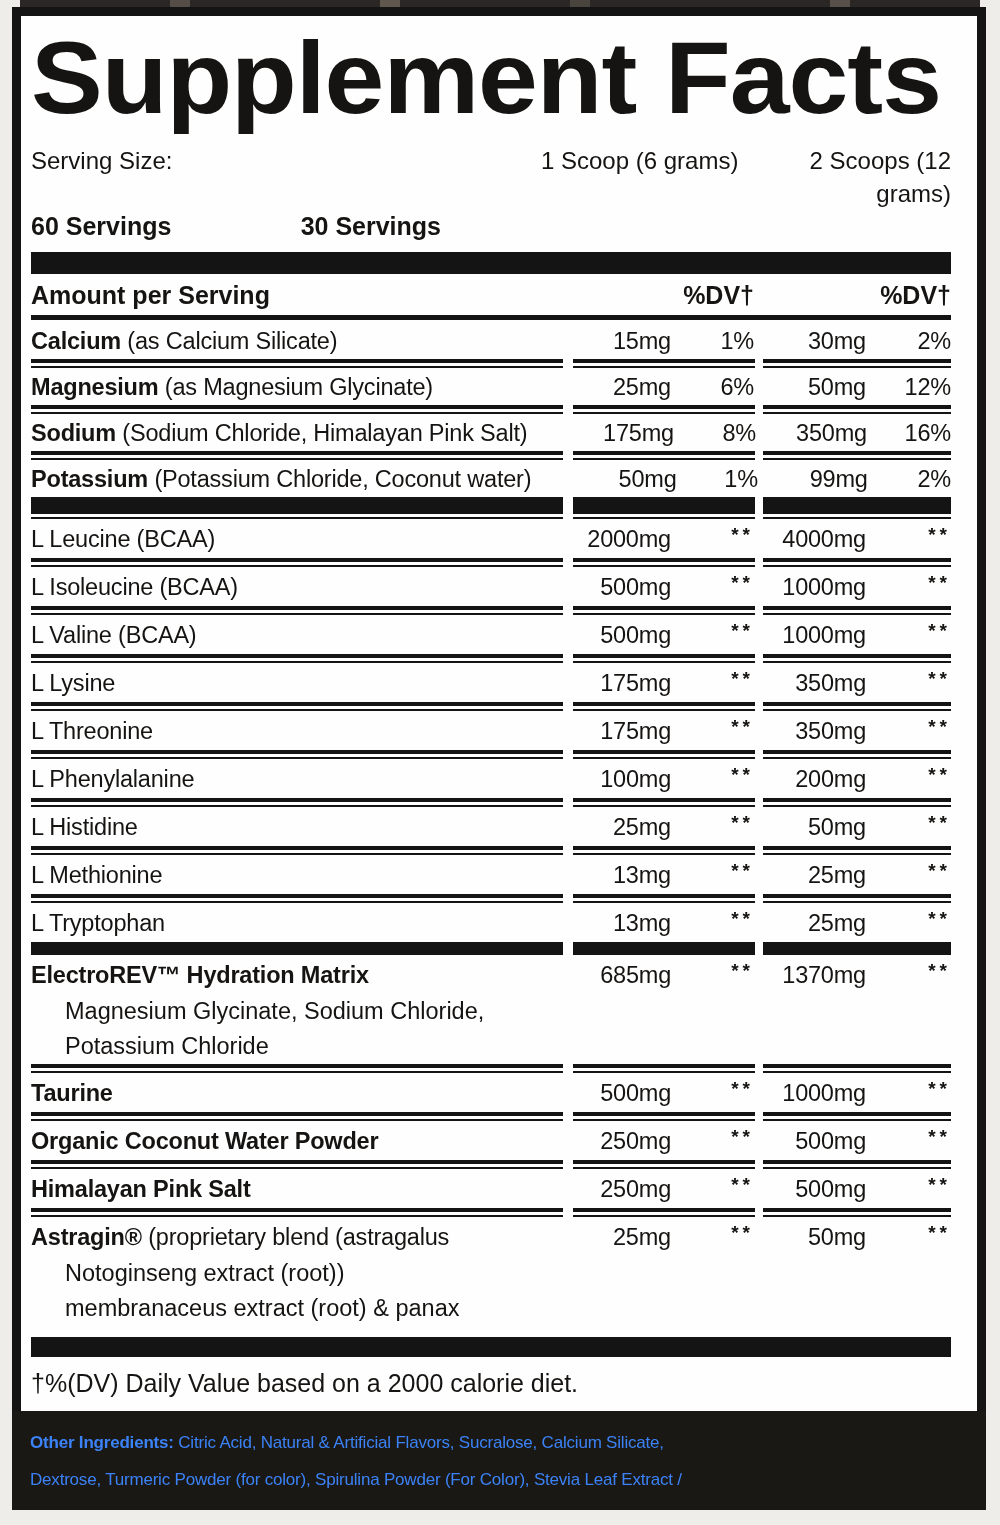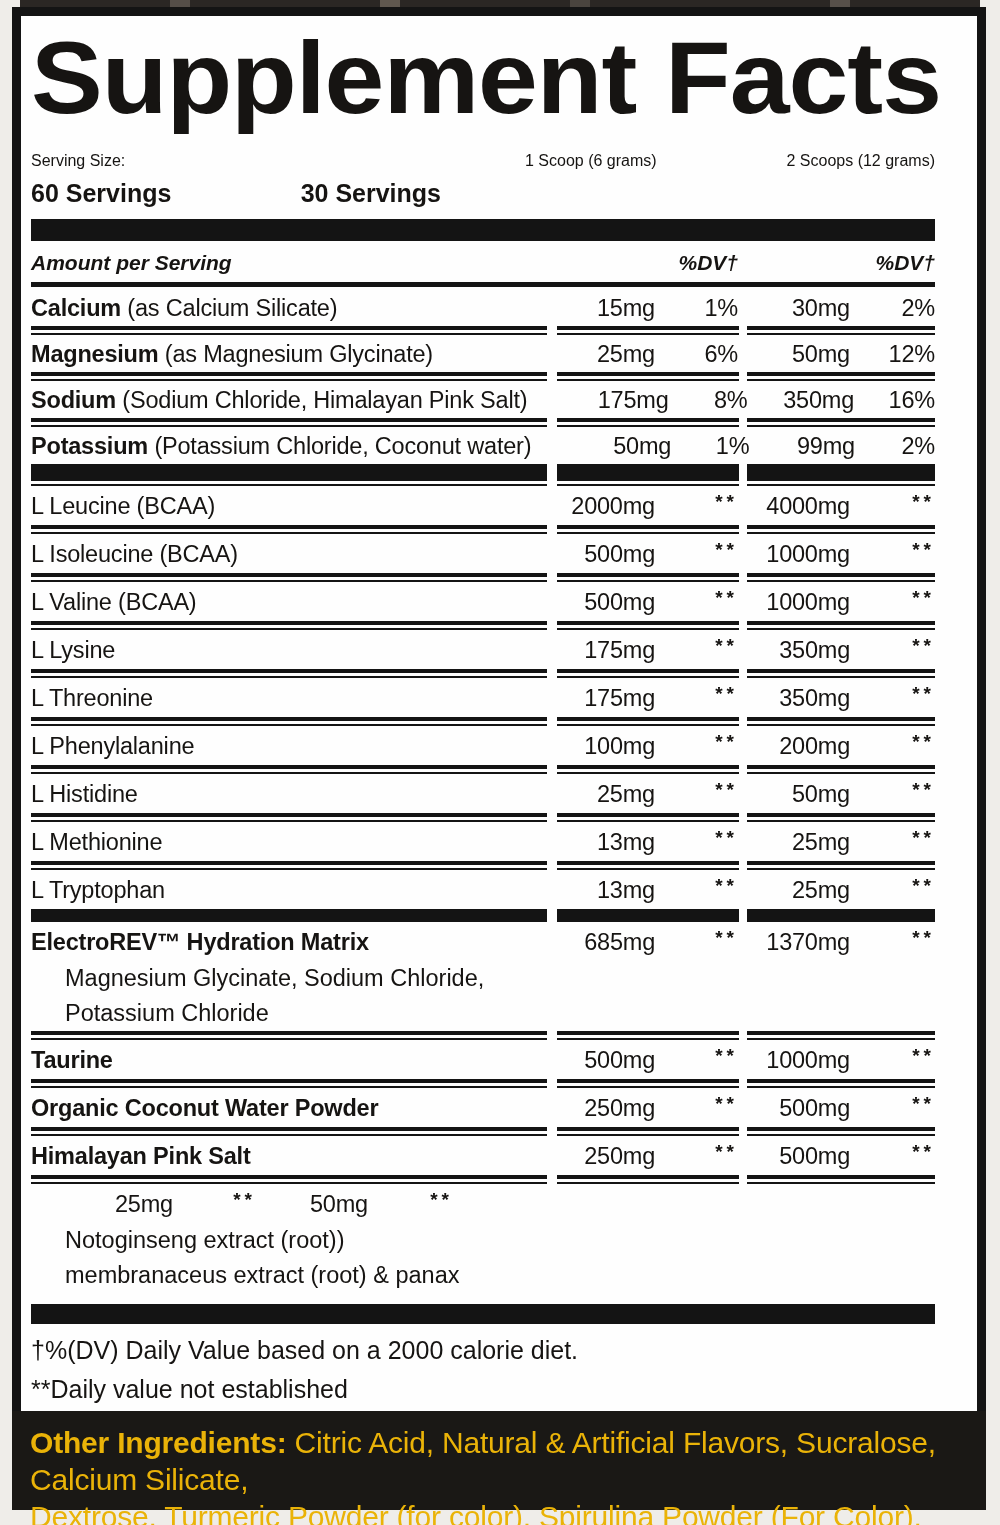--- a/index.html
+++ b/index.html
@@ -11,39 +11,39 @@
   .page{position:relative;width:1000px;height:1525px;overflow:hidden;background:#efede9;}
 
   .top-sliver{
     position:absolute;top:0;left:0;width:100%;height:10px;
     background:linear-gradient(90deg,#efede9 0 2%,#2b2724 2% 17%,#554e48 17% 19%,#2b2724 19% 38%,#60584f 38% 40%,#2b2724 40% 57%,#4a443e 57% 59%,#2b2724 59% 83%,#57504a 83% 85%,#2b2724 85% 98%,#efede9 98% 100%);
   }
 
   .label{
     position:absolute;left:12px;top:7px;width:974px;min-height:1396px;
     box-sizing:border-box;background:#fefefe;border:9px solid #141414;
-    padding:4px 42px 10px 10px;
+    padding:4px 26px 10px 10px;
   }
 
   .title{
     font-size:102px;font-weight:bold;line-height:1.02;letter-spacing:-1px;
     margin:6px 0 14px 0;transform:scaleX(1.055);transform-origin:left center;white-space:nowrap;
   }
 
-  .srv-row{display:flex;font-size:16px;line-height:33px;}
+  .srv-row{display:flex;font-size:24px;line-height:33px;}
   .srv-row .lbl{flex:1;}
   .srv-row .c1{width:208px;}
   .srv-row .c2{width:202px;text-align:right;}
   .srv-row.bold{font-weight:bold;font-size:25px;}
 
   .bar-thick{height:22px;background:#141414;margin:9px 0 5px;}
   .bar-full{height:20px;background:#141414;margin:11px 0 7px;}
   .hairline{height:5px;background:#141414;margin:3px 0 2px;}
 
-  .hdr-row{display:flex;font-weight:bold;font-size:21px;line-height:33px;align-items:flex-start;font-style:italic;}
+  .hdr-row{display:flex;font-weight:bold;font-size:25px;line-height:33px;align-items:flex-start;}
 
   .row{display:flex;align-items:center;font-size:23.5px;line-height:26px;padding:6px 0 5px;letter-spacing:-0.2px;}
   .c-name{flex:1;padding-right:6px;white-space:nowrap;}
   .c-a1{width:142px;text-align:right;white-space:nowrap;}
   .c-d1{width:83px;text-align:right;white-space:nowrap;}
   .c-gap{width:12px;}
   .c-a2{width:100px;text-align:right;white-space:nowrap;}
   .c-d2{width:85px;text-align:right;white-space:nowrap;}
 
   .ast{font-weight:bold;font-size:19px;letter-spacing:4px;position:relative;top:-5px;}
@@ -56,22 +56,22 @@
   .sep .s-g1{width:182px;margin-right:8px;}
   .sep .s-g2{width:188px;}
   .sep.dbl > div{height:3px;border-top:4px solid #141414;border-bottom:2px solid #141414;}
   .sep.thick > div{height:13px;background:#141414;}
 
   .footnote{font-size:25px;line-height:39px;}
   .footnotes{margin-top:2px;}
 
   .other-box{
     position:absolute;left:12px;top:1411px;width:974px;height:99px;
-    box-sizing:border-box;background:#1a1815;color:#eab308;
-    padding:13px 16px 12px 18px;font-size:30px;line-height:37px;letter-spacing:-0.2px;
+    box-sizing:border-box;background:#1a1815;color:#3b82f6;
+    padding:13px 16px 12px 18px;font-size:17px;line-height:37px;letter-spacing:-0.2px;
   }
   .other-box b{font-weight:bold;}
 </style>
 </head>
 <body>
 
 <div class="page">
   <div class="top-sliver"></div>
 
   <div class="label">
@@ -324,20 +324,21 @@
           <div class="c-gap"></div>
           <div class="c-a2">500mg</div>
           <div class="c-d2"><span class="ast">**</span></div>
         </div>
         <div class="sep dbl">
           <div class="s-name"></div>
           <div class="s-g1"></div>
           <div class="s-g2"></div>
         </div>
         <div class="row">
+          <div class="c-name"><b>Astragin®</b> (proprietary blend (astragalus</div>
           <div class="c-a1">25mg</div>
           <div class="c-d1"><span class="ast">**</span></div>
           <div class="c-gap"></div>
           <div class="c-a2">50mg</div>
           <div class="c-d2"><span class="ast">**</span></div>
         </div>
         <div class="cont-line">Notoginseng extract (root))</div>
         <div class="cont-line">membranaceus extract (root) &amp; panax</div>
       </div>
 

